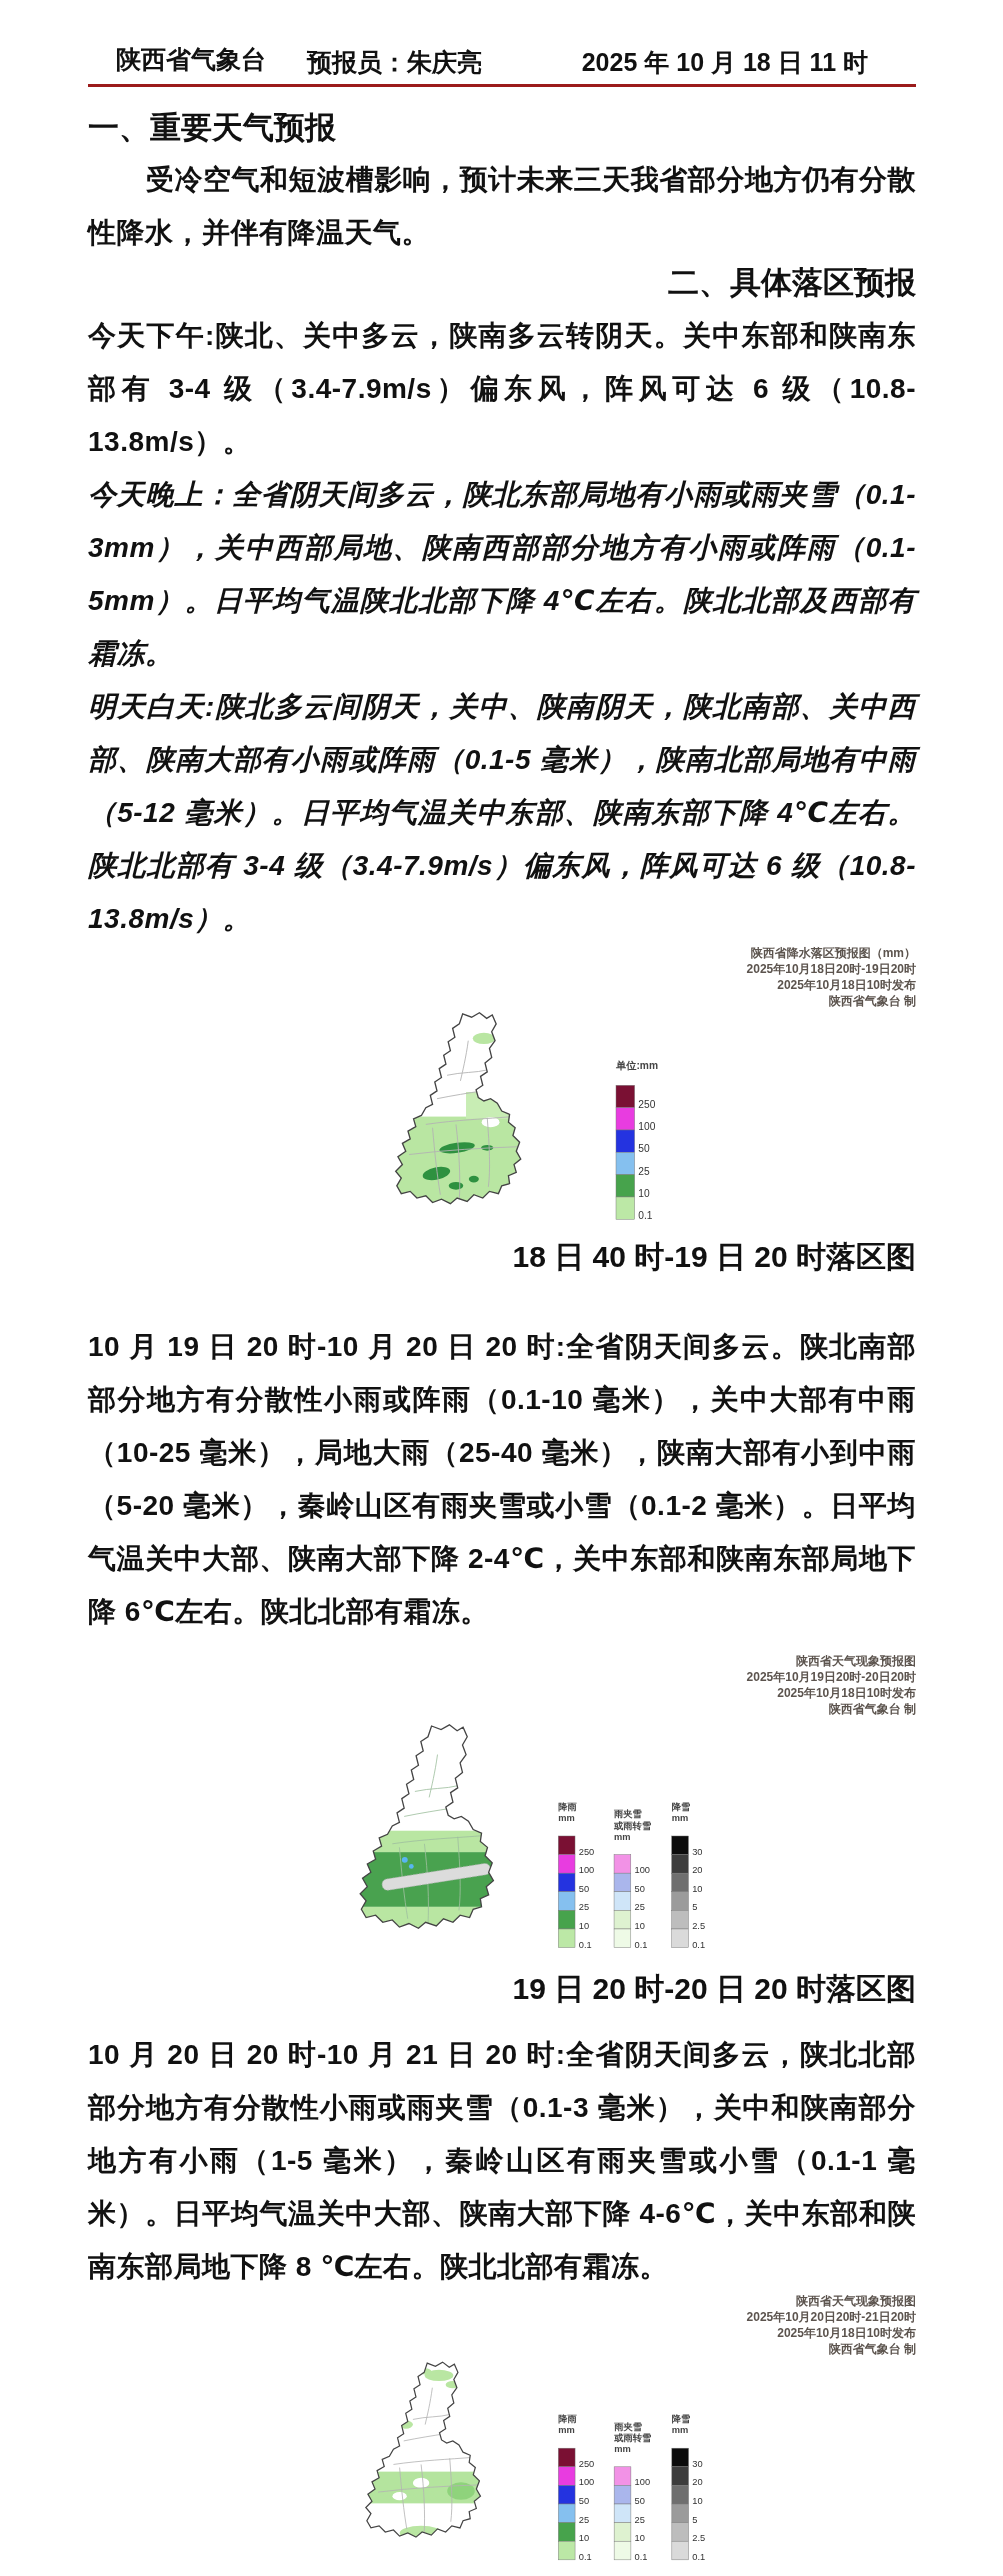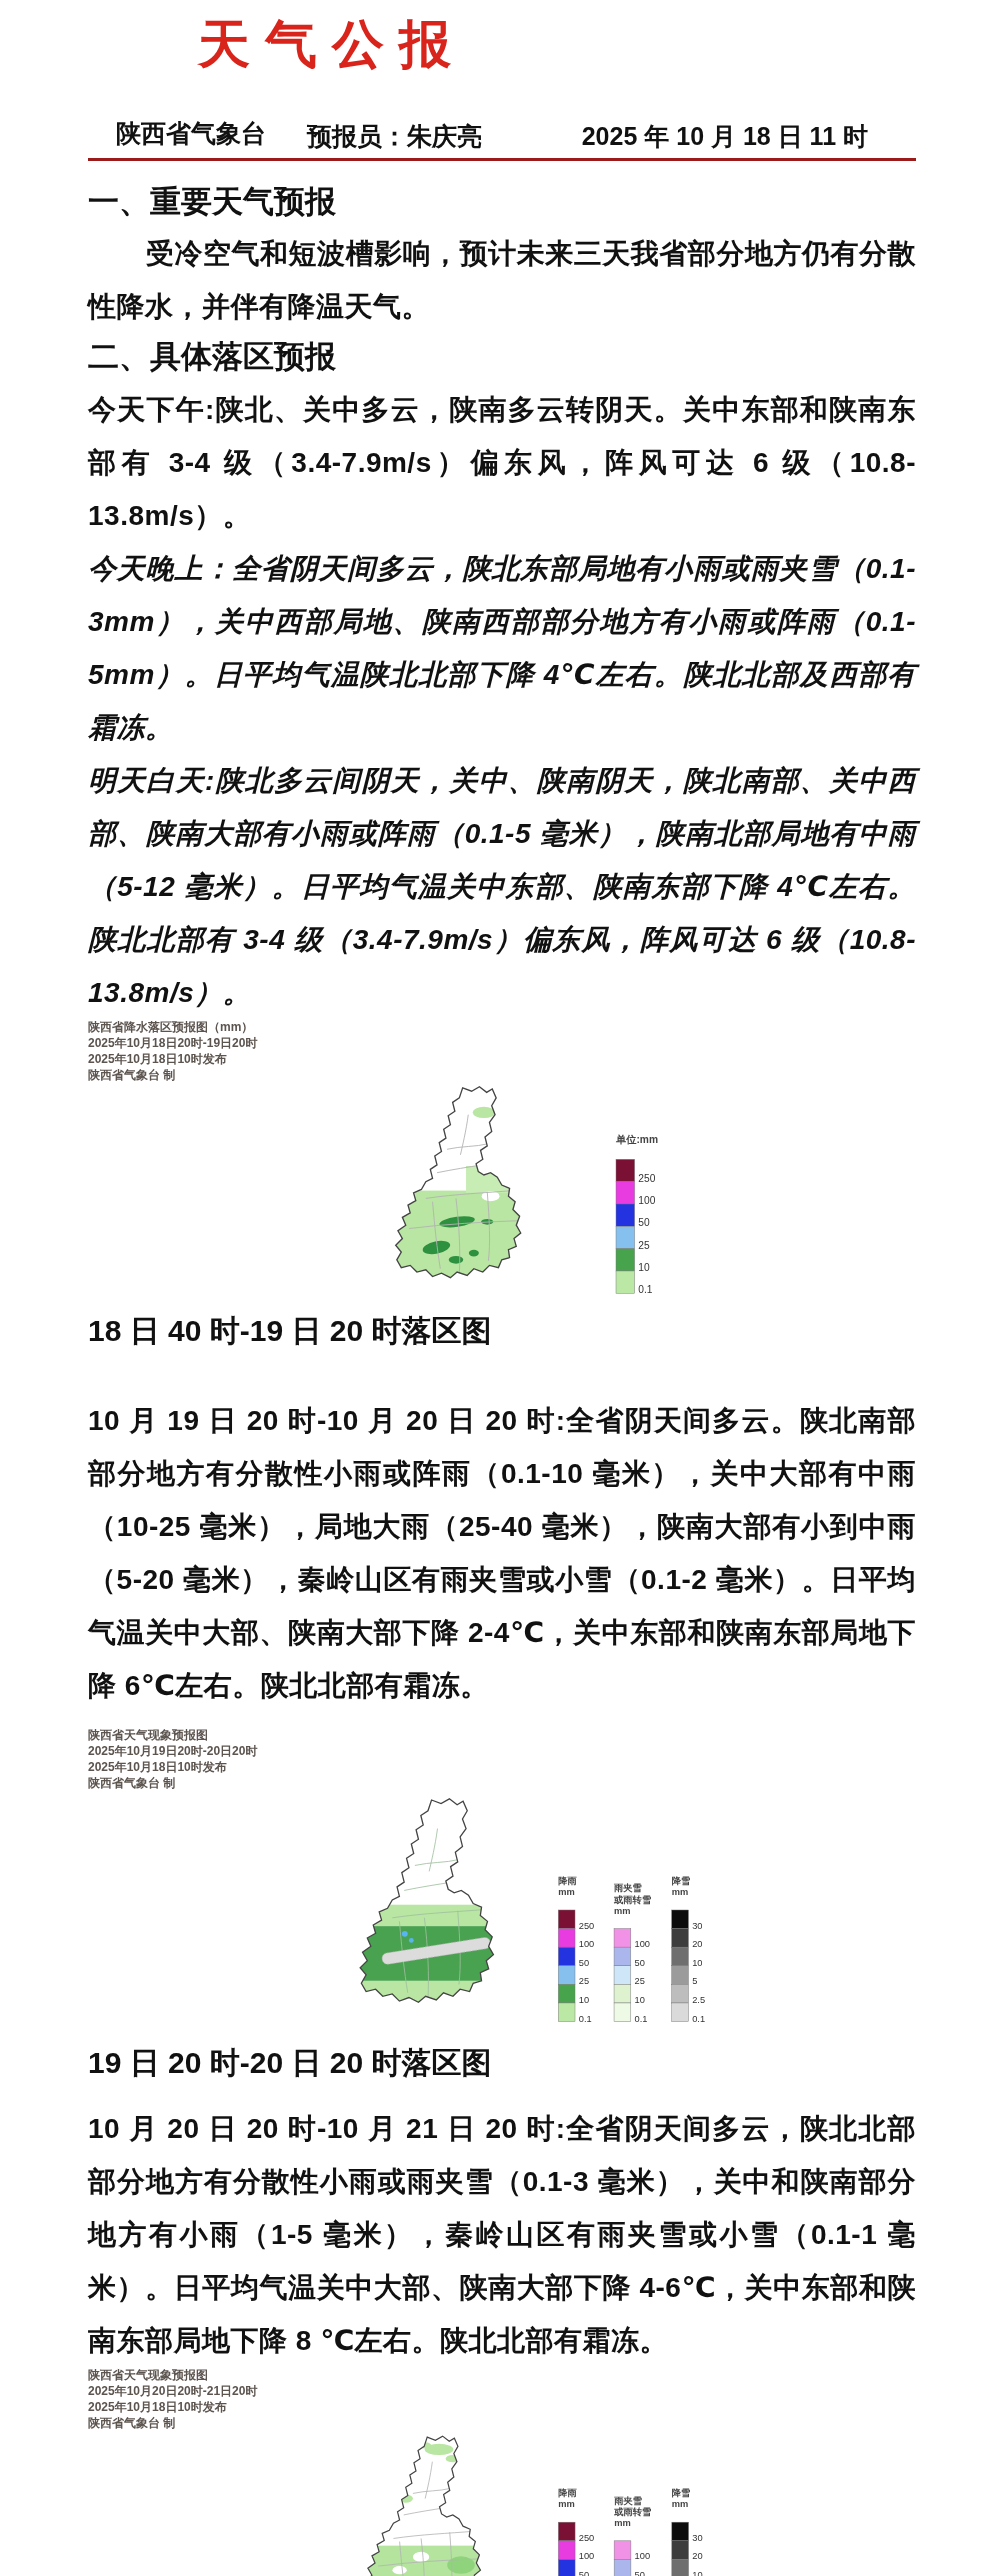--- a/index.html
+++ b/index.html
@@ -9,47 +9,46 @@
   .doc-title{margin:15px 0 0 110px;width:fit-content;
              font-size:52px;line-height:59px;font-weight:bold;
              color:#d9241b;letter-spacing:15px;}
   .info-row{display:flex;align-items:flex-end;margin-top:46px;
             padding-bottom:5.6px;border-bottom:3.7px solid #9b1b1b;
             font-size:25px;line-height:32px;font-weight:bold;}
   .info-org{margin-left:28px;font-family:Liberation Mono, monospace;}
   .info-forecaster{margin-left:41px;}
   .info-date{margin-left:auto;margin-right:48px;}
   h2.section{margin:24px 0 0 0;font-size:31px;line-height:33px;font-weight:bold;}
-  h2.section.second{margin-top:7.4px;}
+  h2.section.second{margin-top:7.4px;text-align:right;}
   .para{margin:9.3px 0 0 0;font-size:28px;line-height:53px;font-weight:bold;
         text-align:justify;letter-spacing:0.5px;}
   .para.flow{margin-top:0;font-style:italic;}
   .para.indent{text-indent:58px;}
   .para.gap-large{margin-top:45px;}
   .para.gap-mid{margin-top:20.5px;}
-  .map-block{text-align:left;}
+  .map-block{text-align:right;}
   .map-block.m2{margin-top:15px;}
   .map-titles{font-size:12px;line-height:16px;font-weight:bold;color:#5c544e;}
   .map-caption{font-size:30px;line-height:37px;font-weight:bold;margin-top:1.9px;}
   svg{display:block;margin:0 auto;}
   svg text{font-family:"Liberation Sans","DejaVu Sans",sans-serif;}
   .hidden-defs{position:absolute;width:0;height:0;}
 </style>
 </head>
 <body>
 
 <svg class="hidden-defs" aria-hidden="true">
   <defs>
     <path id="shaanxi" d="M162,12 L178,18 L192,10 L205,20 L215,14 L222,30 L214,44 L220,60 L210,74 L214,90 L202,100 L206,116 L194,124 L198,140 L186,148 L190,162 L200,168 L212,164 L224,172 L232,186 L246,192 L244,206 L256,216 L252,230 L264,242 L258,258 L266,272 L254,282 L258,296 L244,302 L246,316 L232,320 L226,334 L210,330 L198,342 L182,336 L170,348 L152,342 L140,352 L124,344 L108,350 L96,338 L80,342 L68,330 L52,334 L44,320 L52,306 L42,294 L54,282 L46,268 L60,258 L54,244 L68,236 L64,222 L78,214 L74,200 L88,194 L96,180 L108,174 L104,158 L116,150 L112,134 L124,126 L120,110 L132,102 L128,86 L140,78 L136,62 L148,54 L144,38 L156,30 Z"></path>
   </defs>
 </svg>
 
 <div class="page">
 
-  <h1 class="doc-title">天气公报</h1>
 
   <div class="info-row">
     <span class="info-org">陕西省气象台</span>
     <span class="info-forecaster">预报员：朱庆亮</span>
     <span class="info-date">2025 年 10 月 18 日 11 时</span>
   </div>
 
   <h2 class="section">一、重要天气预报</h2>
 
   <p class="para indent">

